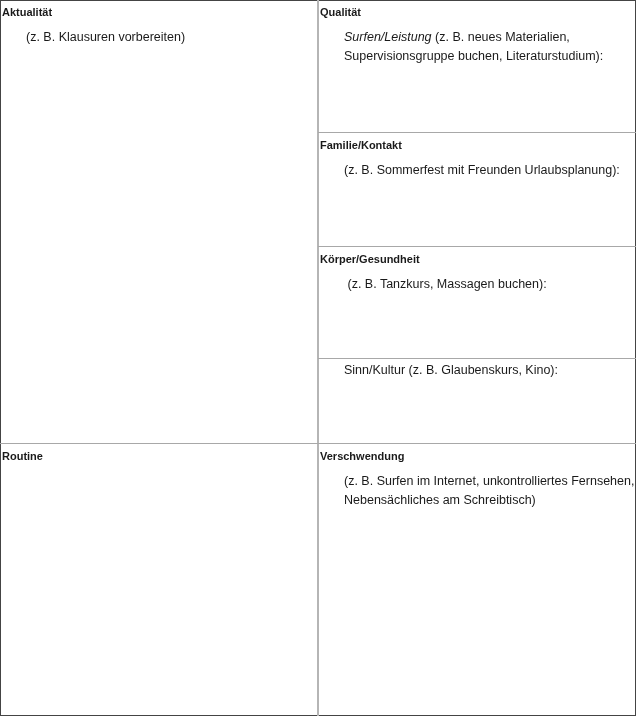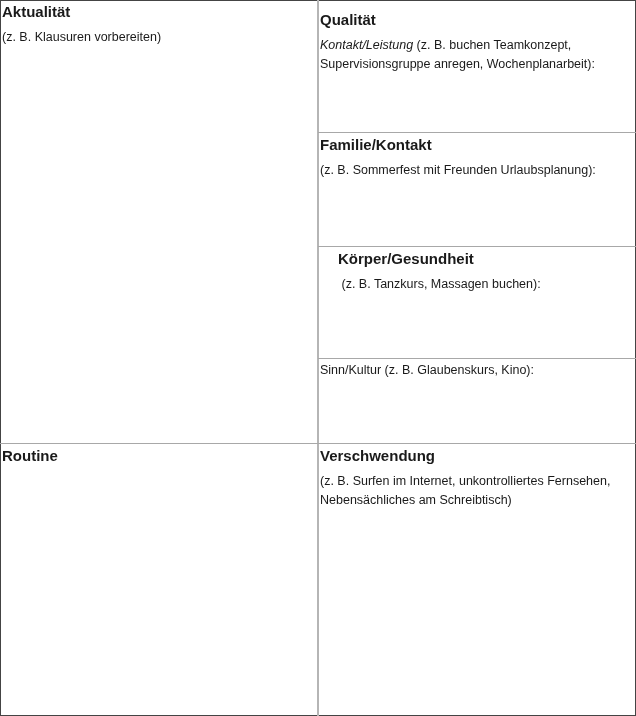--- a/index.html
+++ b/index.html
@@ -3,54 +3,54 @@
   <meta charset="utf-8">
   <style>
     html, body { margin: 0; padding: 0; background: #ffffff; }
     body { width: 636px; height: 716px; position: relative; overflow: hidden;
            font-family: "Liberation Sans", sans-serif; color: #1a1a1a; }
     .frame { position: absolute; left: 0; top: 0; width: 634px; height: 714px;
              border: 1px solid #444; box-sizing: content-box; }
     .vline { position: absolute; left: 317px; top: 0; width: 2px; height: 716px; background: #b5b5b5; }
     .hline { position: absolute; height: 1px; background: #a8a8a8; }
     .cell { position: absolute; box-sizing: border-box; padding: 0 0 0 2px; }
-    .title { font-size: 15px; font-weight: bold; line-height: 16px; margin-top: 4px; }
-    .desc { font-size: 12.5px; line-height: 19px; margin-top: 8px; }
+    .title { font-size: 11px; font-weight: bold; line-height: 16px; margin-top: 4px; }
+    .desc { font-size: 12.5px; line-height: 19px; margin-top: 8px; padding-left: 24px; }
     .desc.single { margin-top: 0; }
     .ital { font-style: italic; }
   </style>
 </head>
 <body>
 
 <div class="frame"></div>
 <div class="vline"></div>
 <div class="hline" style="left:318px; top:132px; width:318px;"></div>
 <div class="hline" style="left:318px; top:246px; width:318px;"></div>
 <div class="hline" style="left:318px; top:358px; width:318px;"></div>
 <div class="hline" style="left:0; top:443px; width:636px;"></div>
 
 <div class="cell" style="left:0; top:0; width:317px; height:443px;">
   <div class="title">Aktualität</div>
   <div class="desc">(z. B. Klausuren vorbereiten)</div>
 </div>
 
-<div class="cell" style="left:318px; top:0; width:318px; height:132px;margin-top:8px;">
+<div class="cell" style="left:318px; top:0; width:318px; height:132px;">
   <div class="title">Qualität</div>
   <div class="desc">
-    <span class="ital">Kontakt/Leistung</span><span> (z. B. buchen Teamkonzept,</span><br>
-    <span>Supervisionsgruppe anregen, Wochenplanarbeit):</span>
+    <span class="ital">Surfen/Leistung</span><span> (z. B. neues Materialien,</span><br>
+    <span>Supervisionsgruppe buchen, Literaturstudium):</span>
   </div>
 </div>
 
 <div class="cell" style="left:318px; top:133px; width:324px; height:113px;">
   <div class="title">Familie/Kontakt</div>
   <div class="desc">(z. B. Sommerfest mit Freunden Urlaubsplanung):</div>
 </div>
 
-<div class="cell" style="left:336px; top:247px; width:286px; height:111px;">
+<div class="cell" style="left:318px; top:247px; width:286px; height:111px;">
   <div class="title">Körper/Gesundheit</div>
   <div class="desc" style="white-space:pre;"> (z. B. Tanzkurs, Massagen buchen):</div>
 </div>
 
 <div class="cell" style="left:318px; top:359px; width:318px; height:84px;">
   <div class="desc single" style="margin-top:2px;">Sinn/Kultur (z. B. Glaubenskurs, Kino):</div>
 </div>
 
 <div class="cell" style="left:0; top:444px; width:264px; height:272px;">
   <div class="title">Routine</div>

